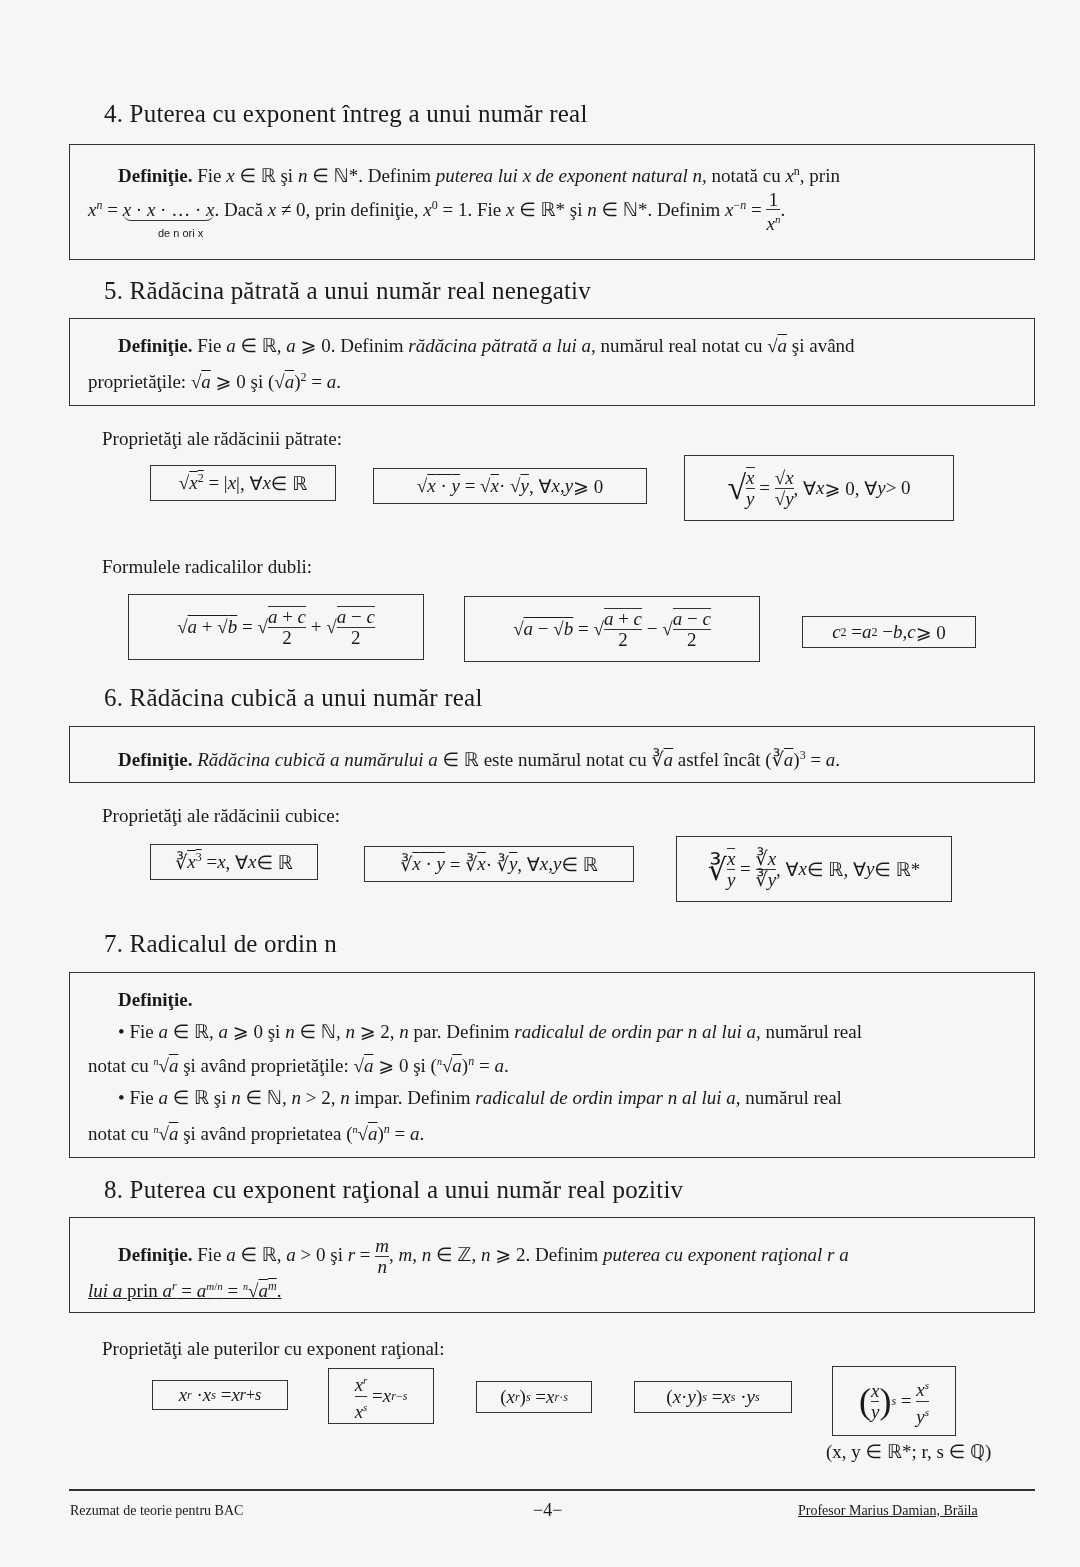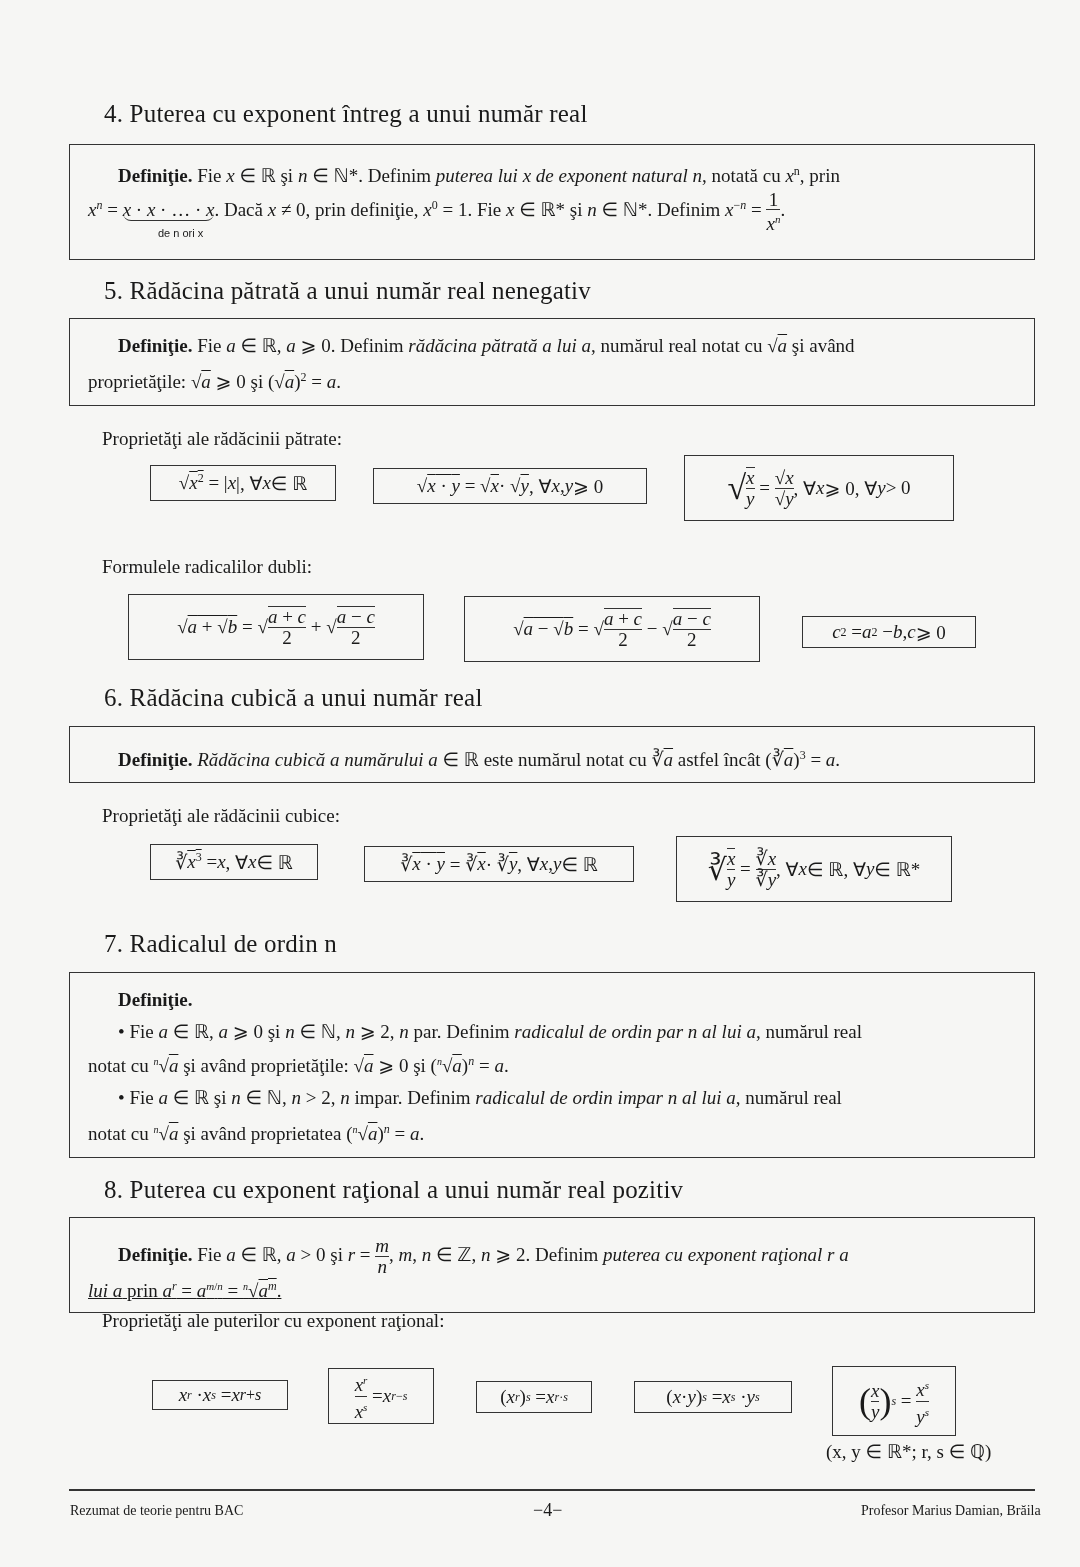--- a/index.html
+++ b/index.html
@@ -117,21 +117,21 @@
 <div class="abs h" style="left:104px;top:1176px;">8. Puterea cu exponent raţional a unui număr real pozitiv</div>
 <div class="box" style="left:69px;top:1217px;width:966px;height:96px;">
   <div class="abs t" style="left:48px;top:18px;">
     <span class="b">Definiţie.</span>
     Fie <i>a</i> ∈ ℝ, <i>a</i> &gt; 0 şi <i>r</i> = <span style="display:inline-block;vertical-align:middle;text-align:center;line-height:20px;"><span style="display:block;border-bottom:1px solid #333;"><i>m</i></span><span style="display:block;"><i>n</i></span></span>, <i>m</i>, <i>n</i> ∈ ℤ, <i>n</i> ⩾ 2. Definim <i>puterea cu exponent raţional r a</i>
   </div>
   <div class="abs t" style="left:18px;top:52px;text-decoration:underline;">
     <i>lui a</i> prin <i>a</i><sup style="font-size:12px"><i>r</i></sup> = <i>a</i><sup style="font-size:11px"><i>m</i>/<i>n</i></sup> = <sup style="font-size:10px"><i>n</i></sup>√<span style="text-decoration:overline"><i>a</i><sup style="font-size:12px"><i>m</i></sup></span>.
   </div>
 </div>
-<div class="abs sub" style="left:102px;top:1310px;">Proprietăţi ale puterilor cu exponent raţional:</div>
+<div class="abs sub" style="left:102px;top:1338px;">Proprietăţi ale puterilor cu exponent raţional:</div>
 <div class="fbox" style="left:152px;top:1380px;width:136px;height:30px;"><i>x</i><sup style="font-size:12px"><i>r</i></sup>&nbsp;· <i>x</i><sup style="font-size:12px"><i>s</i></sup>&nbsp;= <i>x</i><sup style="font-size:16px"><i>r</i>+<i>s</i></sup></div>
 <div class="fbox" style="left:328px;top:1368px;width:106px;height:56px;">
   <span style="display:inline-block;vertical-align:middle;text-align:center;line-height:20px;">
       <span style="display:block;border-bottom:1px solid #333;"><i>x</i><sup style="font-size:11px"><i>r</i></sup></span>
       <span style="display:block;"><i>x</i><sup style="font-size:11px"><i>s</i></sup></span>
     </span>&nbsp;= <i>x</i><sup style="font-size:12px"><i>r</i>−<i>s</i></sup>
 </div>
 <div class="fbox" style="left:476px;top:1381px;width:116px;height:32px;">(<i>x</i><sup style="font-size:12px"><i>r</i></sup>)<sup style="font-size:12px"><i>s</i></sup>&nbsp;= <i>x</i><sup style="font-size:12px"><i>r</i>·<i>s</i></sup></div>
 <div class="fbox" style="left:634px;top:1381px;width:158px;height:32px;">(<i>x</i> · <i>y</i>)<sup style="font-size:12px"><i>s</i></sup>&nbsp;= <i>x</i><sup style="font-size:12px"><i>s</i></sup>&nbsp;· <i>y</i><sup style="font-size:12px"><i>s</i></sup></div>
 <div class="fbox" style="left:832px;top:1366px;width:124px;height:70px;">
@@ -141,13 +141,13 @@
     </span><span style="font-size:36px;font-weight:lighter">)</span><sup style="font-size:12px;vertical-align:18px"><i>s</i></sup>&nbsp;=&nbsp;<span style="display:inline-block;vertical-align:middle;text-align:center;line-height:20px;">
       <span style="display:block;border-bottom:1px solid #333;"><i>x</i><sup style="font-size:11px"><i>s</i></sup></span>
       <span style="display:block;"><i>y</i><sup style="font-size:11px"><i>s</i></sup></span>
     </span>
 </div>
 <div class="abs sub" style="left:826px;top:1440px;">(x, y ∈ ℝ*; r, s ∈ ℚ)</div>
 
 <div class="rule" style="left:69px;top:1489px;width:966px;"></div>
 <div class="abs foot" style="left:70px;top:1503px;">Rezumat de teorie pentru BAC</div>
 <div class="abs foot" style="left:533px;top:1500px;font-size:18px;">−4−</div>
-<div class="abs foot" style="left:861px;top:1503px;">Profesor Marius Damian, Brăila</div>
+<div class="abs foot" style="left:798px;top:1503px;text-decoration:underline;">Profesor Marius Damian, Brăila</div>
 
 </body></html>

